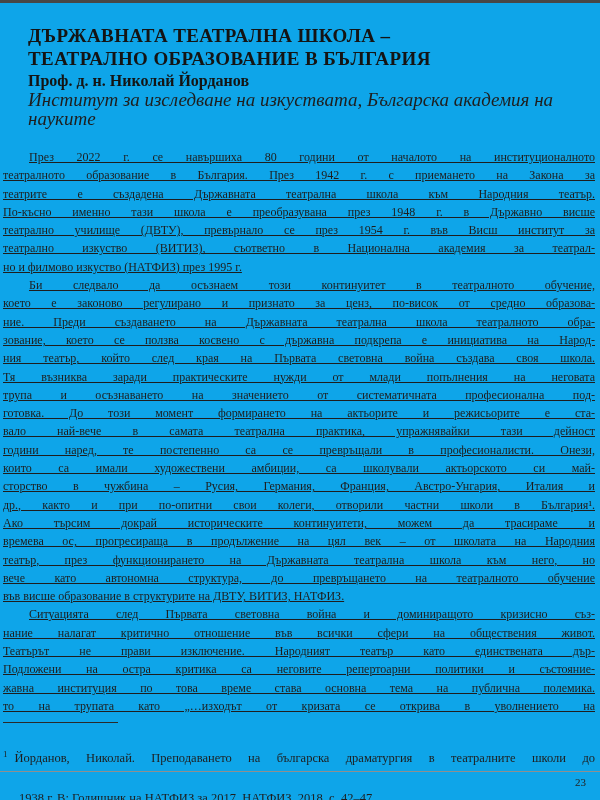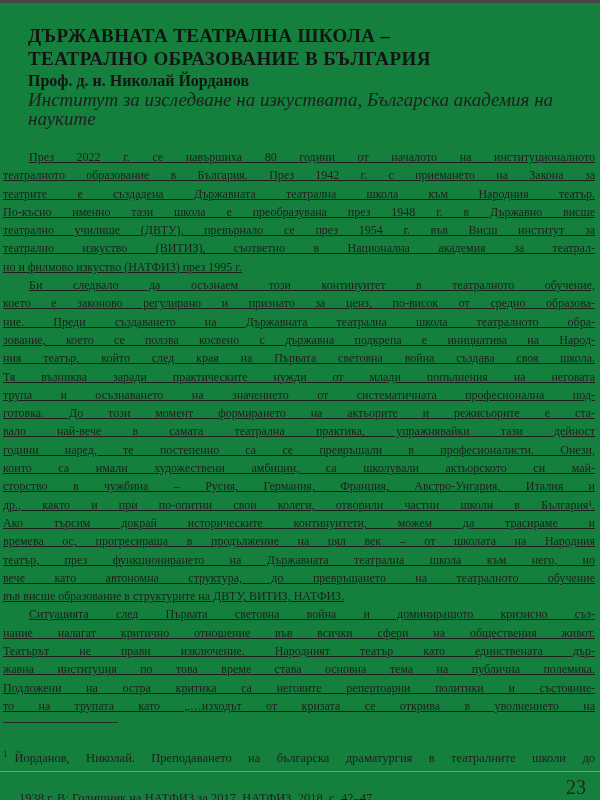--- a/index.html
+++ b/index.html
@@ -1,20 +1,20 @@
 <!DOCTYPE html>
 <html lang="bg"><head>
 <meta charset="utf-8">
 <style>
   html, body { margin: 0; padding: 0; background: #ffffff; }
   .page {
     position: relative;
     width: 600px;
     height: 800px;
-    background: #15803d;
+    background: #0ea5e9;
     font-family: "Liberation Serif", "DejaVu Serif", serif;
     color: #1e1e1e;
     overflow: hidden;
     box-sizing: border-box;
   }
   .scan-edge-top {
     position: absolute;
     top: 0; left: 0; right: 0;
     height: 3px;
     background: #474747;
@@ -83,21 +83,21 @@
   .bottom-rule {
     position: absolute;
     left: 0; right: 0;
     top: 771px;
     border-top: 1px solid #8f8f8f;
   }
   .page-number {
     position: absolute;
     top: 776px;
     right: 14px;
-    font-size: 20px;
+    font-size: 11px;
     color: #222;
   }
 </style>
 </head>
 <body>
 
 <div class="page">
   <div class="scan-edge-top"></div>
 
   <div class="content">
@@ -137,22 +137,22 @@
           <div class="line">Ако търсим докрай историческите континуитети, можем да трасираме и</div>
           <div class="line">времева ос, прогресираща в продължение на цял век – от школата на Народния</div>
           <div class="line">театър, през функционирането на Държавната театрална школа към него, но</div>
           <div class="line">вече като автономна структура, до превръщането на театралното обучение</div>
           <div class="line last">във висше образование в структурите на ДВТУ, ВИТИЗ, НАТФИЗ.</div>
         </div>
         <div class="para">
           <div class="line indent">Ситуацията след Първата световна война и доминиращото кризисно съз-</div>
           <div class="line">нание налагат критично отношение във всички сфери на обществения живот.</div>
           <div class="line">Театърът не прави изключение. Народният театър като единствената дър-</div>
+          <div class="line">Подложени на остра критика са неговите репертоарни политики и състояние-</div>
           <div class="line">жавна институция по това време става основна тема на публична полемика.</div>
-          <div class="line">Подложени на остра критика са неговите репертоарни политики и състояние-</div>
           <div class="line">то на трупата като „…изходът от кризата се открива в уволнението на</div>
         </div>
       </div>
 
     <div class="footnote-sep"></div>
 
     <div class="footnote">
       <div class="fn-line first">
         <sup>1</sup><span>Йорданов, Николай. Преподаването на българска драматургия в театралните школи до</span>
       </div>

